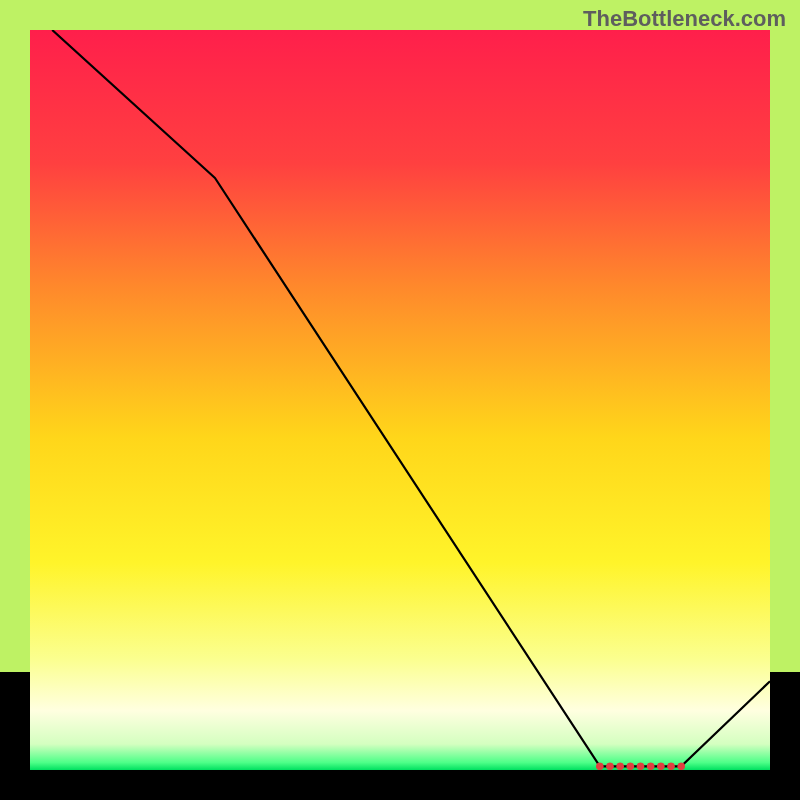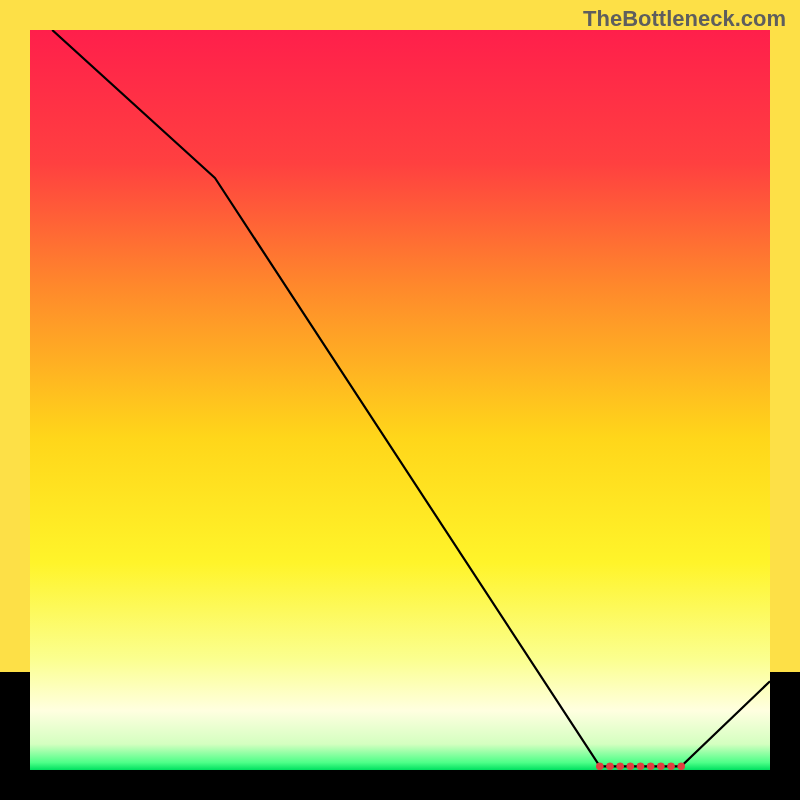--- a/index.html
+++ b/index.html
@@ -1,21 +1,21 @@
 <!DOCTYPE html>
 <html><head>
 <meta charset="utf-8">
 <style>
   * { margin: 0; padding: 0; box-sizing: border-box; }
   html, body { width: 800px; height: 800px; background: #000; overflow: hidden; }
   .container {
     width: 800px;
     height: 672px;
     position: relative;
-    background: #fde047;
+    background: #bef264;
   }
   .watermark {
     position: absolute;
     top: 6px;
     right: 14px;
     font-family: Arial, sans-serif;
     font-size: 22px;
     font-weight: bold;
     color: #5e5e5e;
     z-index: 10;

